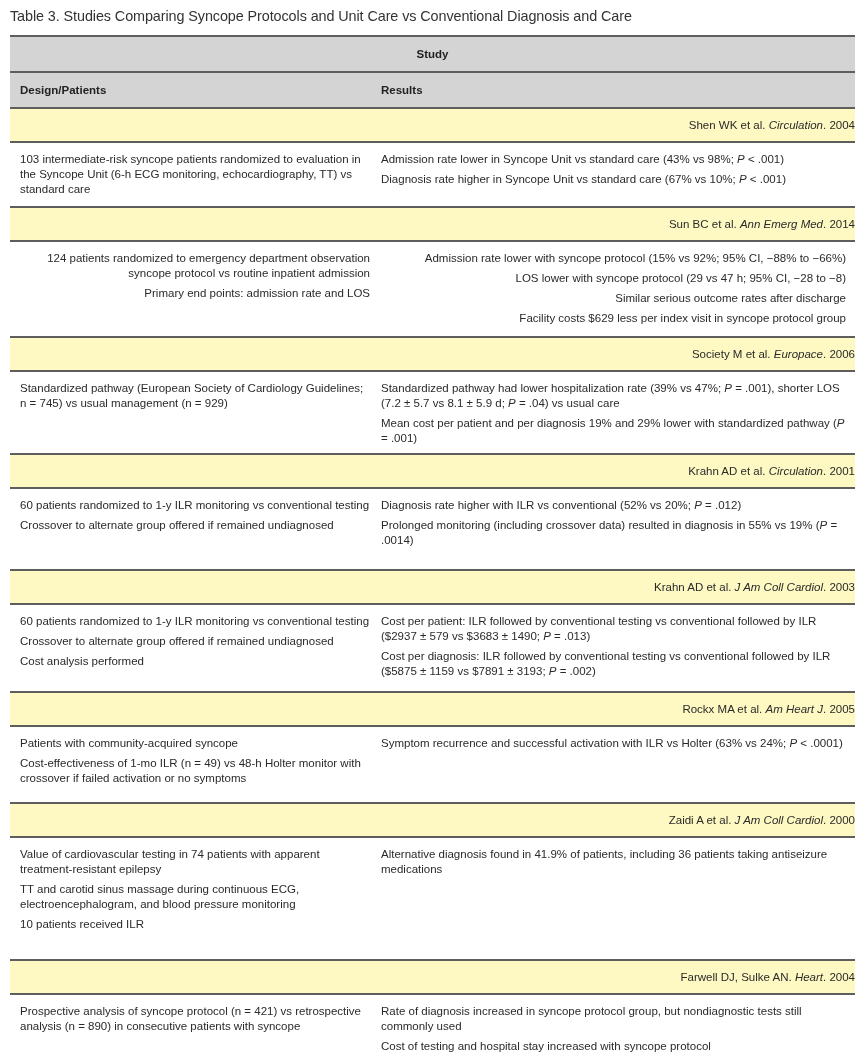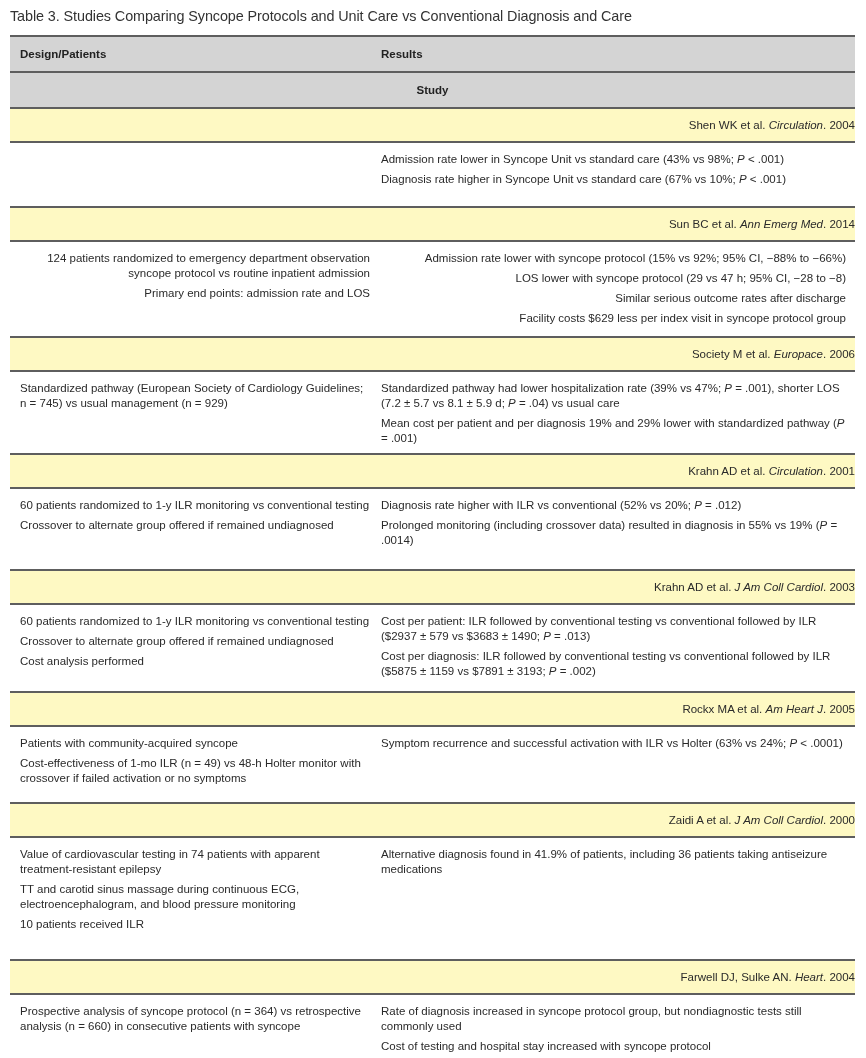--- a/index.html
+++ b/index.html
@@ -44,28 +44,31 @@
     white-space: nowrap;
     margin-top: 24px;
   }
 </style>
 </head>
 <body>
 
 <div class="title">Table 3.  Studies Comparing Syncope Protocols and Unit Care vs Conventional Diagnosis and Care</div>
 
 <div class="table">
+  <div class="hdr-row hdr-study">Study</div>
   <div class="hdr-row hdr-cols">
     <span class="col-left">Design/Patients</span>
     <span class="col-right">Results</span>
   </div>
-  <div class="hdr-row hdr-study">Study</div>
   <div id="study-body">
       <div class="study-row"><span>Shen WK et al.</span> <i>Circulation</i><span>. 2004</span></div>
       <div class="body-row" style="height: 63px;">
+        <div class="left">
+          <div class="para">103 intermediate-risk syncope patients randomized to evaluation in the Syncope Unit (6-h ECG monitoring, echocardiography, TT) vs standard care</div>
+        </div>
         <div class="right">
           <div class="para">Admission rate lower in Syncope Unit vs standard care (43% vs 98%; <i>P</i> &lt; .001)</div>
           <div class="para">Diagnosis rate higher in Syncope Unit vs standard care (67% vs 10%; <i>P</i> &lt; .001)</div>
         </div>
       </div>
       <div class="study-row"><span>Sun BC et al.</span> <i>Ann Emerg Med</i><span>. 2014</span></div>
       <div class="body-row" style="height: 94px; text-align: right;">
         <div class="left">
           <div class="para">124 patients randomized to emergency department observation syncope protocol vs routine inpatient admission</div>
           <div class="para">Primary end points: admission rate and LOS</div>
@@ -127,21 +130,21 @@
           <div class="para">TT and carotid sinus massage during continuous ECG, electroencephalogram, and blood pressure monitoring</div>
           <div class="para">10 patients received ILR</div>
         </div>
         <div class="right">
           <div class="para">Alternative diagnosis found in 41.9% of patients, including 36 patients taking antiseizure medications</div>
         </div>
       </div>
       <div class="study-row"><span>Farwell DJ, Sulke AN.</span> <i>Heart</i><span>. 2004</span></div>
       <div class="body-row" style="height: 81px;">
         <div class="left">
-          <div class="para">Prospective analysis of syncope protocol (n = 364) vs retrospective analysis (n = 660) in consecutive patients with syncope</div>
+          <div class="para">Prospective analysis of syncope protocol (n = 421) vs retrospective analysis (n = 890) in consecutive patients with syncope</div>
         </div>
         <div class="right">
           <div class="para">Rate of diagnosis increased in syncope protocol group, but nondiagnostic tests still commonly used</div>
           <div class="para">Cost of testing and hospital stay increased with syncope protocol</div>
         </div>
       </div>
     </div>
 </div>
 
 <div class="foot">ECG, electrocardiogram; ILR, insertable loop recorder; LOS, length of stay; TT, tilt test.</div>

